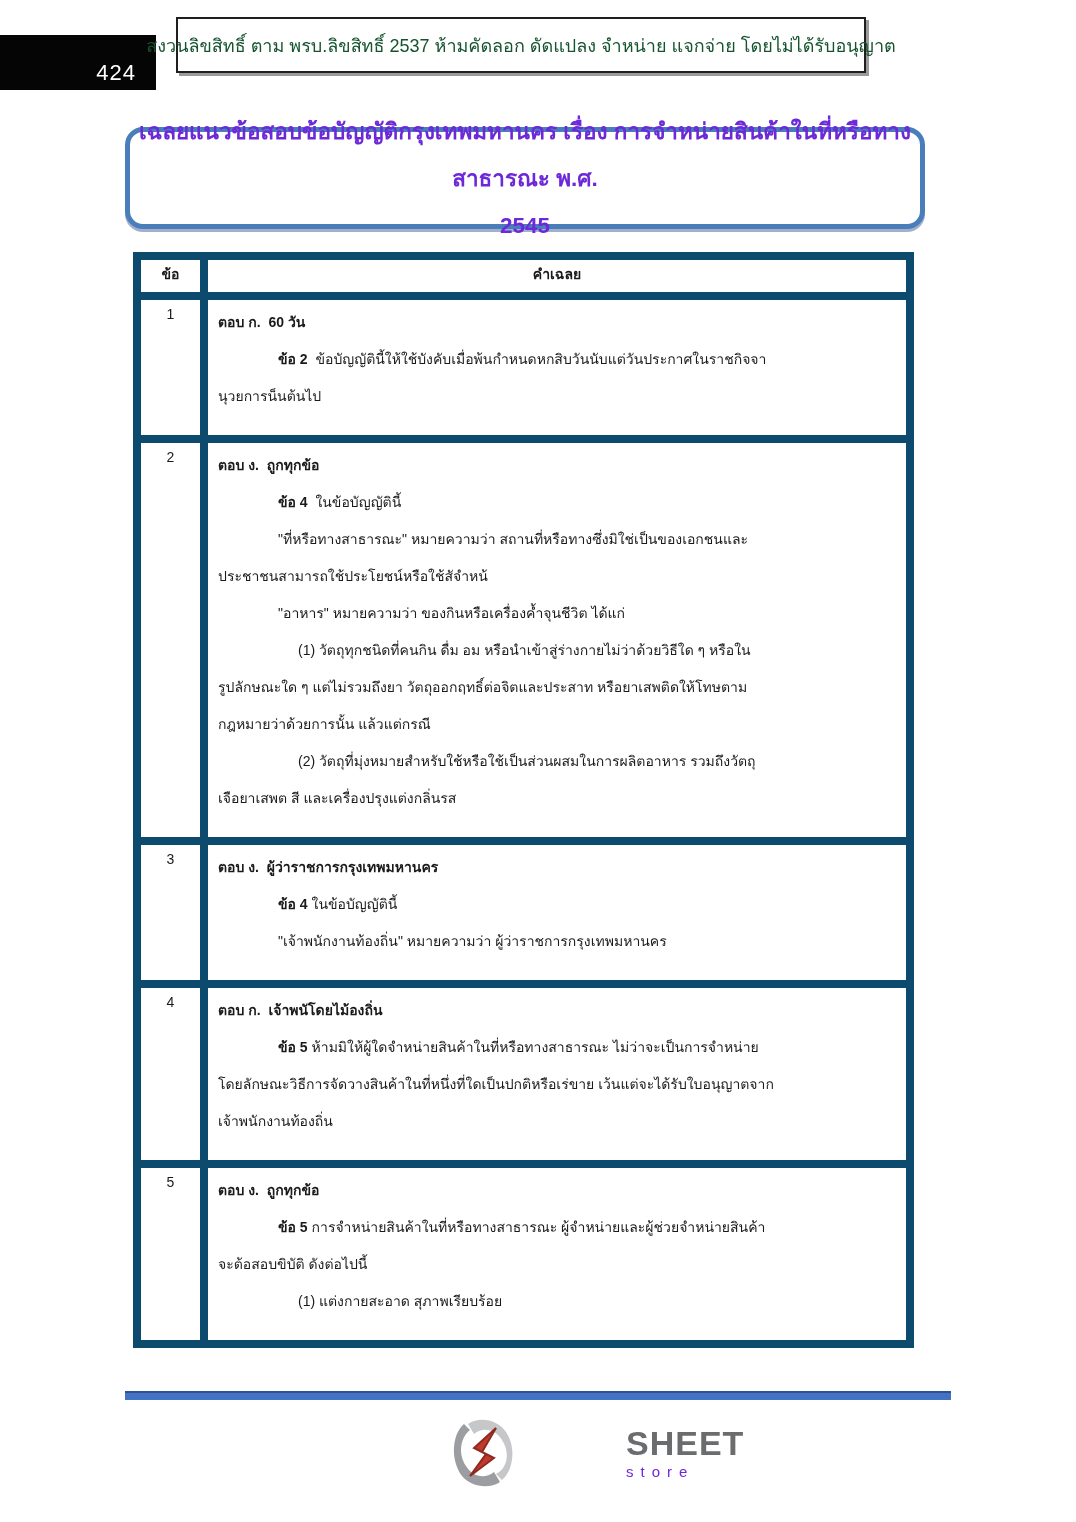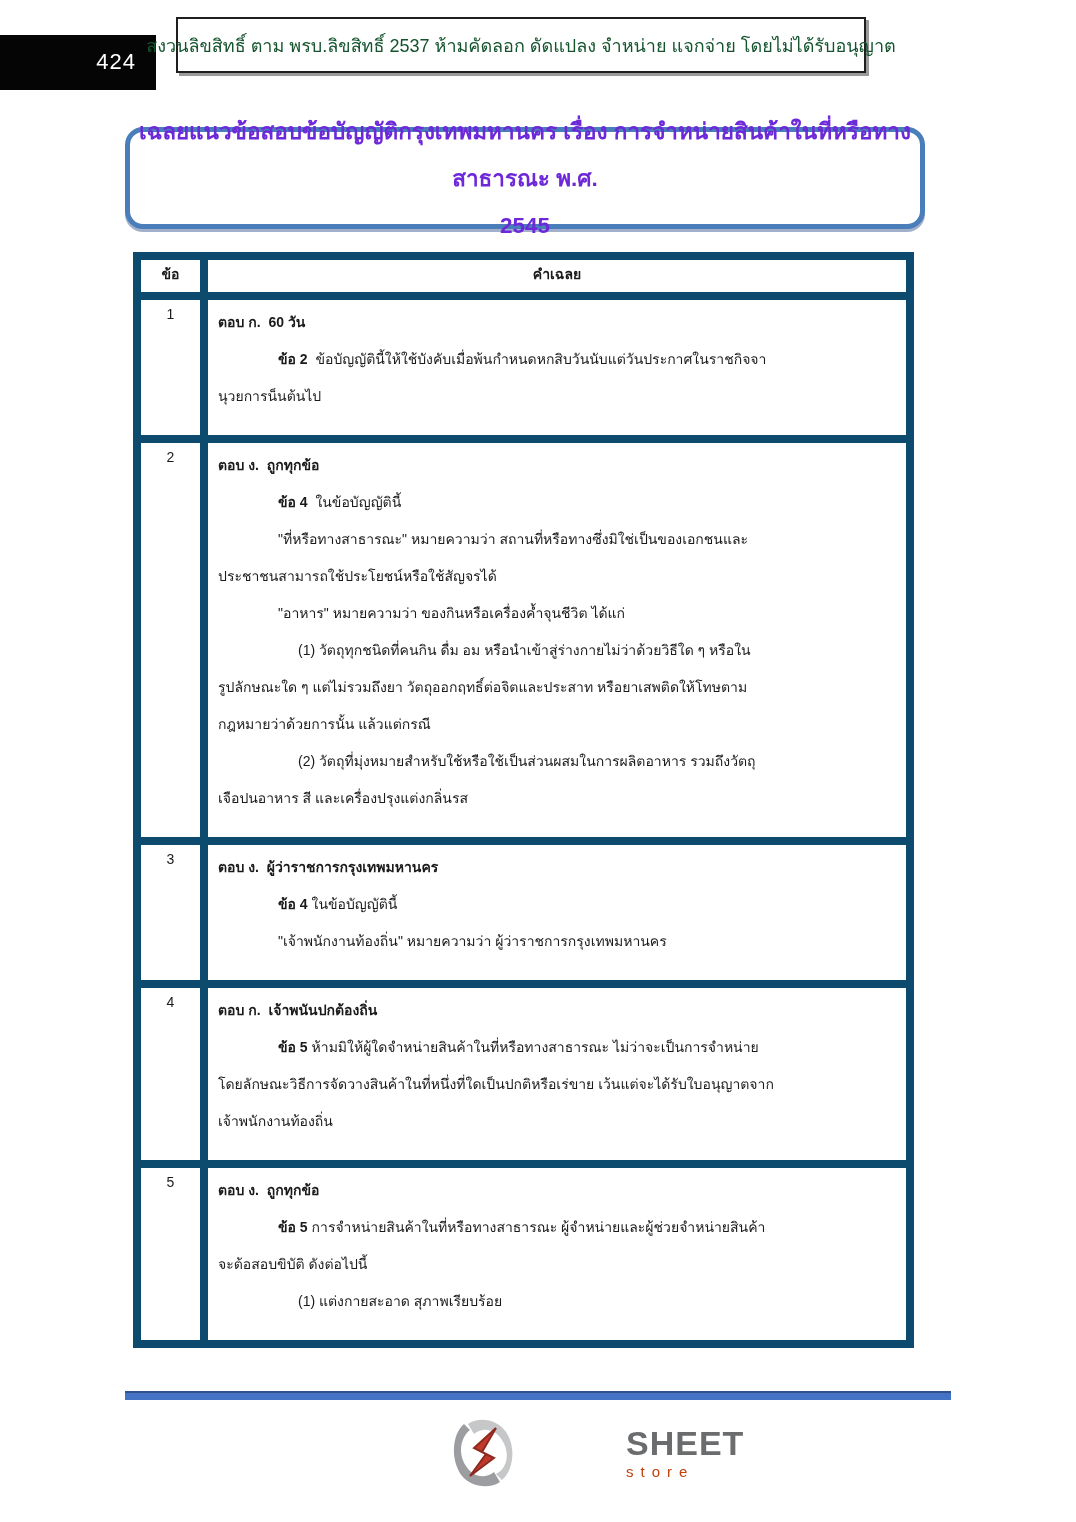--- a/index.html
+++ b/index.html
@@ -9,21 +9,21 @@
     background:#ffffff;
     font-family:"Liberation Sans", sans-serif;
     color:#1a1a1a;
     overflow:hidden;
   }
 
   
   .pageno-box {
     position:absolute; left:0; top:35px; width:156px; height:55px;
     background:#050505; color:#ffffff;
-    display:flex; align-items:flex-start; justify-content:flex-end;
+    display:flex; align-items:flex-end; justify-content:flex-end;
     padding:14px 20px 4px 0; font-size:22px; letter-spacing:1px;
   }
 
   
   .copyright-box {
     position:absolute; left:176px; top:17px; width:690px; height:56px;
     background:#ffffff; border:2px solid #1f1f1f;
     box-shadow:3px 3px 0 #9a9a9a;
     display:flex; align-items:center; justify-content:center;
     font-size:18px; white-space:nowrap; color:#14532d;
@@ -65,21 +65,21 @@
     background:#4472c4; border-top:2px solid #2f528f;
   }
   .logo {
     position:absolute; left:450px; top:1410px; width:230px; height:85px;
     display:flex; align-items:center;gap:47px;
   }
   .logo-mark { width:66px; height:78px; flex:0 0 auto; }
   .logo-divider { width:2px; height:56px; background:#c7c7c7; margin:0 10px 0 6px; }
   .logo-text { display:flex; flex-direction:column; }
   .brand-name { font-size:34px; font-weight:bold; color:#6b6c6e; letter-spacing:1px; line-height:34px; }
-  .brand-sub  { font-size:15px; color:#c2410c; letter-spacing:7px; margin-top:3px; }
+  .brand-sub  { font-size:15px; color:#6d28d9; letter-spacing:7px; margin-top:3px; }
 </style>
 </head>
 <body>
 
 <div class="pageno-box">
   <span>424</span>
 </div>
 
 <div class="copyright-box">
   <span>สงวนลิขสิทธิ์ ตาม พรบ.ลิขสิทธิ์ 2537 ห้ามคัดลอก ดัดแปลง จำหน่าย แจกจ่าย โดยไม่ได้รับอนุญาต</span>
@@ -105,41 +105,41 @@
           <div class="line ind-1"><span class="b">ข้อ 2</span><span>  ข้อบัญญัตินี้ให้ใช้บังคับเมื่อพ้นกำหนดหกสิบวันนับแต่วันประกาศในราชกิจจา</span></div>
           <div class="line ind-0"><span>นุวยการน็นต้นไป</span></div>
         </td>
       </tr>
       <tr>
         <td class="col-no">2</td>
         <td class="col-ans">
           <div class="line ind-0"><span class="b">ตอบ ง.  ถูกทุกข้อ</span></div>
           <div class="line ind-1"><span class="b">ข้อ 4</span><span>  ในข้อบัญญัตินี้</span></div>
           <div class="line ind-1"><span>"ที่หรือทางสาธารณะ" หมายความว่า สถานที่หรือทางซึ่งมิใช่เป็นของเอกชนและ</span></div>
-          <div class="line ind-0"><span>ประชาชนสามารถใช้ประโยชน์หรือใช้สัญจรได้</span></div>
+          <div class="line ind-0"><span>ประชาชนสามารถใช้ประโยชน์หรือใช้สัจำหน้</span></div>
           <div class="line ind-1"><span>"อาหาร" หมายความว่า ของกินหรือเครื่องค้ำจุนชีวิต ได้แก่</span></div>
           <div class="line ind-2"><span>(1) วัตถุทุกชนิดที่คนกิน ดื่ม อม หรือนำเข้าสู่ร่างกายไม่ว่าด้วยวิธีใด ๆ หรือใน</span></div>
           <div class="line ind-0"><span>รูปลักษณะใด ๆ แต่ไม่รวมถึงยา วัตถุออกฤทธิ์ต่อจิตและประสาท หรือยาเสพติดให้โทษตาม</span></div>
           <div class="line ind-0"><span>กฎหมายว่าด้วยการนั้น แล้วแต่กรณี</span></div>
           <div class="line ind-2"><span>(2) วัตถุที่มุ่งหมายสำหรับใช้หรือใช้เป็นส่วนผสมในการผลิตอาหาร รวมถึงวัตถุ</span></div>
-          <div class="line ind-0"><span>เจือปนอาหาร สี และเครื่องปรุงแต่งกลิ่นรส</span></div>
+          <div class="line ind-0"><span>เจือยาเสพต สี และเครื่องปรุงแต่งกลิ่นรส</span></div>
         </td>
       </tr>
       <tr>
         <td class="col-no">3</td>
         <td class="col-ans">
           <div class="line ind-0"><span class="b">ตอบ ง.  ผู้ว่าราชการกรุงเทพมหานคร</span></div>
           <div class="line ind-1"><span class="b">ข้อ 4</span><span> ในข้อบัญญัตินี้</span></div>
           <div class="line ind-1"><span>"เจ้าพนักงานท้องถิ่น" หมายความว่า ผู้ว่าราชการกรุงเทพมหานคร</span></div>
         </td>
       </tr>
       <tr>
         <td class="col-no">4</td>
         <td class="col-ans">
-          <div class="line ind-0"><span class="b">ตอบ ก.  เจ้าพนันปกต้องถิ่น</span></div>
+          <div class="line ind-0"><span class="b">ตอบ ก.  เจ้าพนัโดยไม้องถิ่น</span></div>
           <div class="line ind-1"><span class="b">ข้อ 5</span><span> ห้ามมิให้ผู้ใดจำหน่ายสินค้าในที่หรือทางสาธารณะ ไม่ว่าจะเป็นการจำหน่าย</span></div>
           <div class="line ind-0"><span>โดยลักษณะวิธีการจัดวางสินค้าในที่หนึ่งที่ใดเป็นปกติหรือเร่ขาย เว้นแต่จะได้รับใบอนุญาตจาก</span></div>
           <div class="line ind-0"><span>เจ้าพนักงานท้องถิ่น</span></div>
         </td>
       </tr>
       <tr>
         <td class="col-no">5</td>
         <td class="col-ans">
           <div class="line ind-0"><span class="b">ตอบ ง.  ถูกทุกข้อ</span></div>
           <div class="line ind-1"><span class="b">ข้อ 5</span><span> การจำหน่ายสินค้าในที่หรือทางสาธารณะ ผู้จำหน่ายและผู้ช่วยจำหน่ายสินค้า</span></div>

